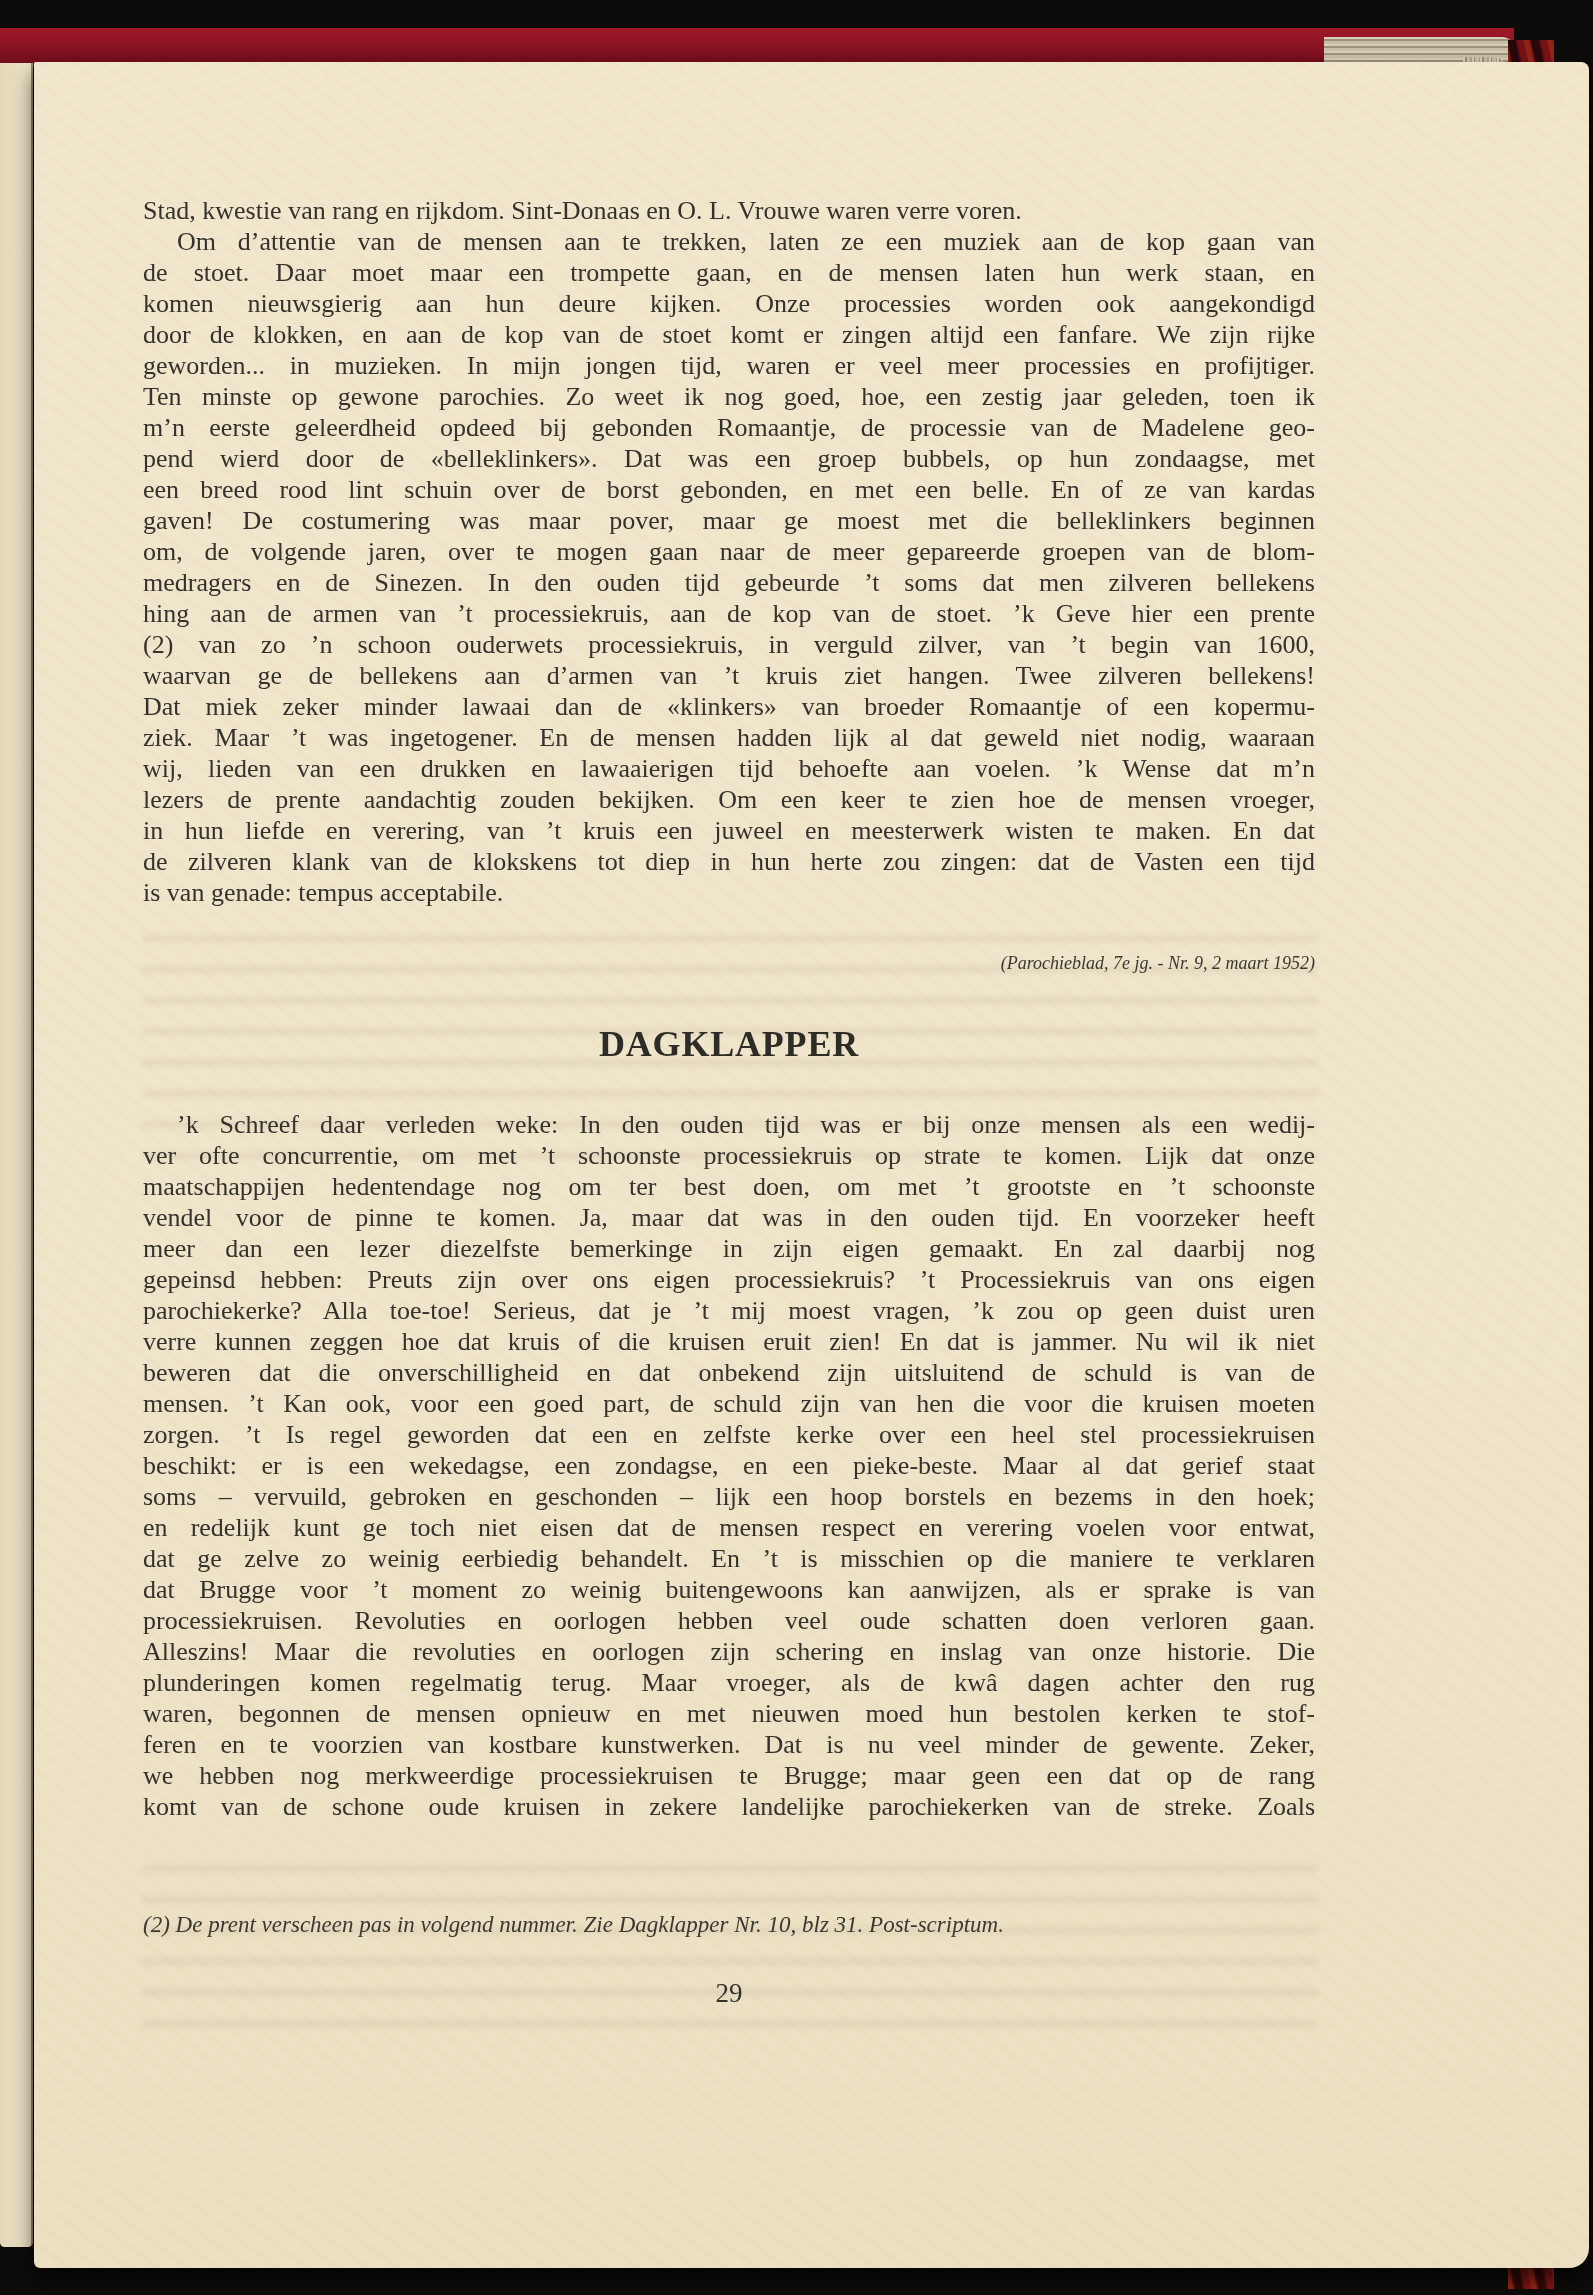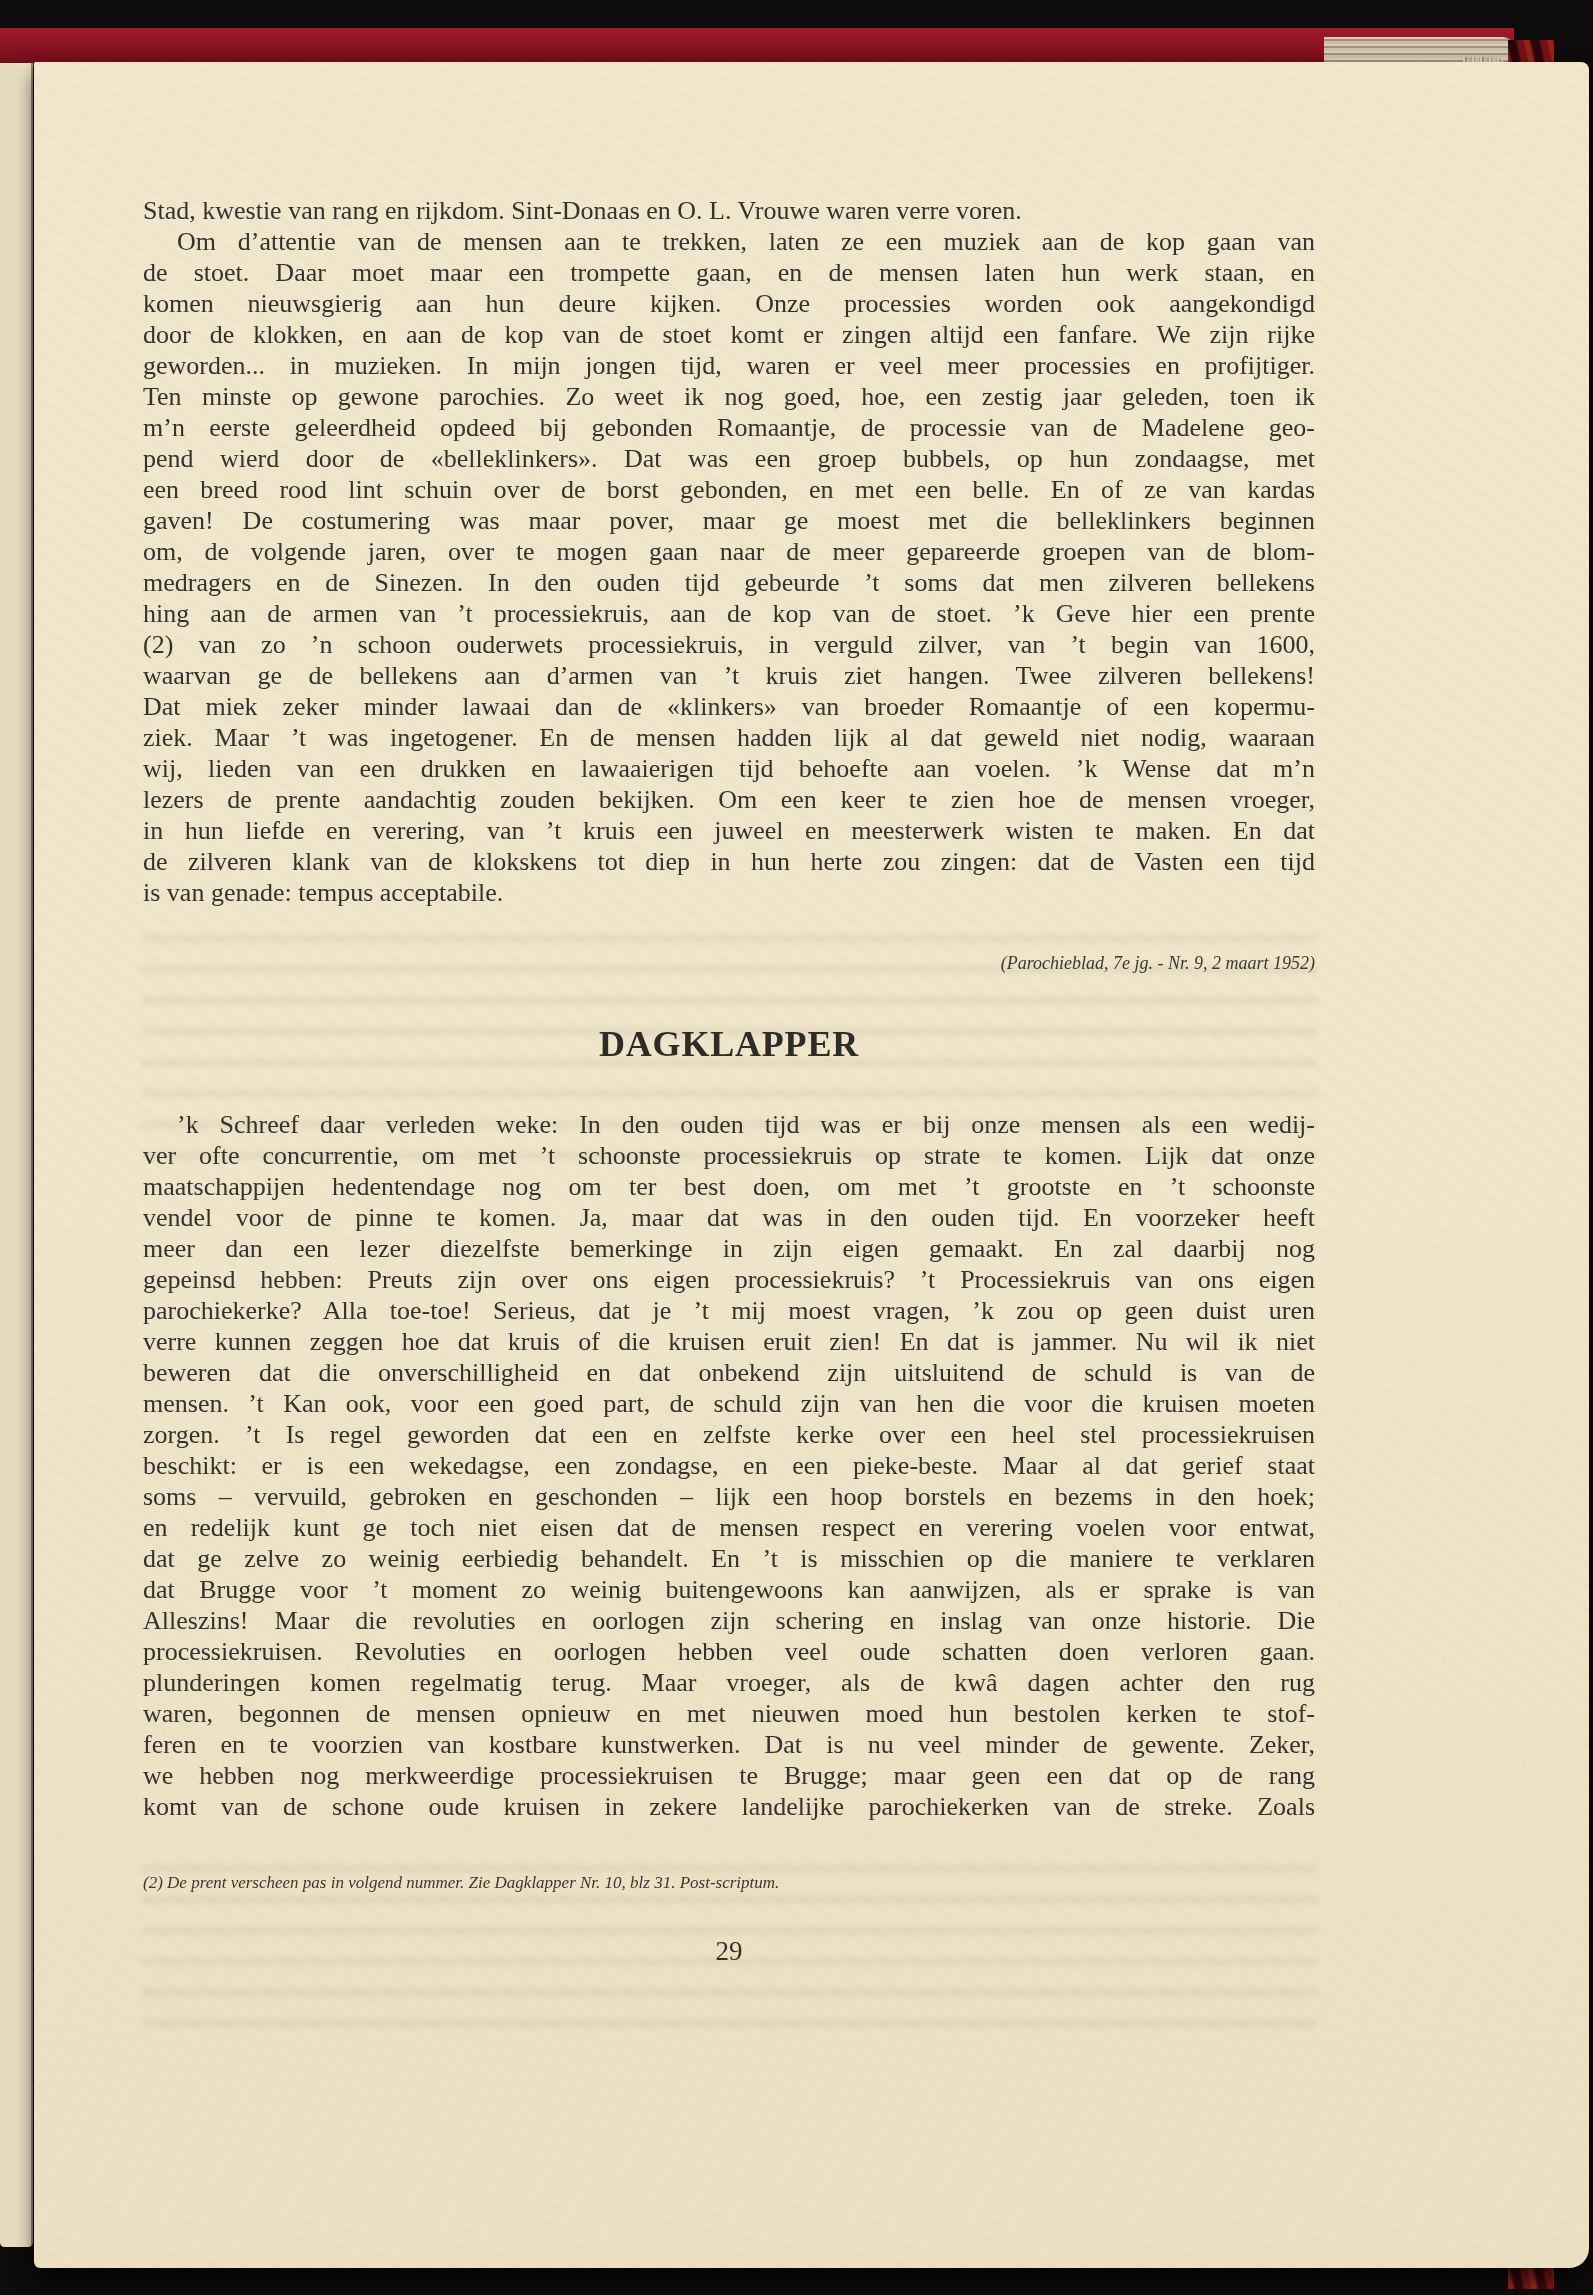--- a/index.html
+++ b/index.html
@@ -64,21 +64,21 @@
   .attribution{
     margin-top:40px;text-align:right;font-style:italic;
     font-size:18px;line-height:31px;color:#3a3833;
   }
   .heading{
     margin:45px 0 0 0;text-align:center;font-weight:bold;
     font-size:36px;line-height:40px;letter-spacing:0.8px;color:#2e2c27;
   }
   .block2{margin-top:45px;}
   .footnote{
-    margin-top:46px;font-style:italic;font-size:17px;line-height:29px;color:#3a3833;
+    margin-top:88px;font-style:italic;font-size:23px;line-height:29px;color:#3a3833;
     text-align:left;
   }
   .page-number{
     margin-top:39px;text-align:center;font-size:27px;color:#34322d;
   }
   
   .bleed{
     position:absolute;left:108px;width:1176px;pointer-events:none;
     background:repeating-linear-gradient(180deg, rgba(122,110,88,.14) 0 9.3px, rgba(122,110,88,0) 9.3px 31px);
     filter:blur(2.3px);opacity:.55;
@@ -140,22 +140,22 @@
         <div class="line">parochiekerke? Alla toe-toe! Serieus, dat je ’t mij moest vragen, ’k zou op geen duist uren</div>
         <div class="line">verre kunnen zeggen hoe dat kruis of die kruisen eruit zien! En dat is jammer. Nu wil ik niet</div>
         <div class="line">beweren dat die onverschilligheid en dat onbekend zijn uitsluitend de schuld is van de</div>
         <div class="line">mensen. ’t Kan ook, voor een goed part, de schuld zijn van hen die voor die kruisen moeten</div>
         <div class="line">zorgen. ’t Is regel geworden dat een en zelfste kerke over een heel stel processiekruisen</div>
         <div class="line">beschikt: er is een wekedagse, een zondagse, en een pieke-beste. Maar al dat gerief staat</div>
         <div class="line">soms – vervuild, gebroken en geschonden – lijk een hoop borstels en bezems in den hoek;</div>
         <div class="line">en redelijk kunt ge toch niet eisen dat de mensen respect en verering voelen voor entwat,</div>
         <div class="line">dat ge zelve zo weinig eerbiedig behandelt. En ’t is misschien op die maniere te verklaren</div>
         <div class="line">dat Brugge voor ’t moment zo weinig buitengewoons kan aanwijzen, als er sprake is van</div>
+        <div class="line">processiekruisen. Revoluties en oorlogen hebben veel oude schatten doen verloren gaan.</div>
         <div class="line">Alleszins! Maar die revoluties en oorlogen zijn schering en inslag van onze historie. Die</div>
-        <div class="line">processiekruisen. Revoluties en oorlogen hebben veel oude schatten doen verloren gaan.</div>
         <div class="line">plunderingen komen regelmatig terug. Maar vroeger, als de kwâ dagen achter den rug</div>
         <div class="line">waren, begonnen de mensen opnieuw en met nieuwen moed hun bestolen kerken te stof-</div>
         <div class="line">feren en te voorzien van kostbare kunstwerken. Dat is nu veel minder de gewente. Zeker,</div>
         <div class="line">we hebben nog merkweerdige processiekruisen te Brugge; maar geen een dat op de rang</div>
         <div class="line">komt van de schone oude kruisen in zekere landelijke parochiekerken van de streke. Zoals</div>
       </div>
 
     <div class="footnote">(2) De prent verscheen pas in volgend nummer. Zie Dagklapper Nr. 10, blz 31. Post-scriptum.</div>
 
     <div class="page-number">29</div>

